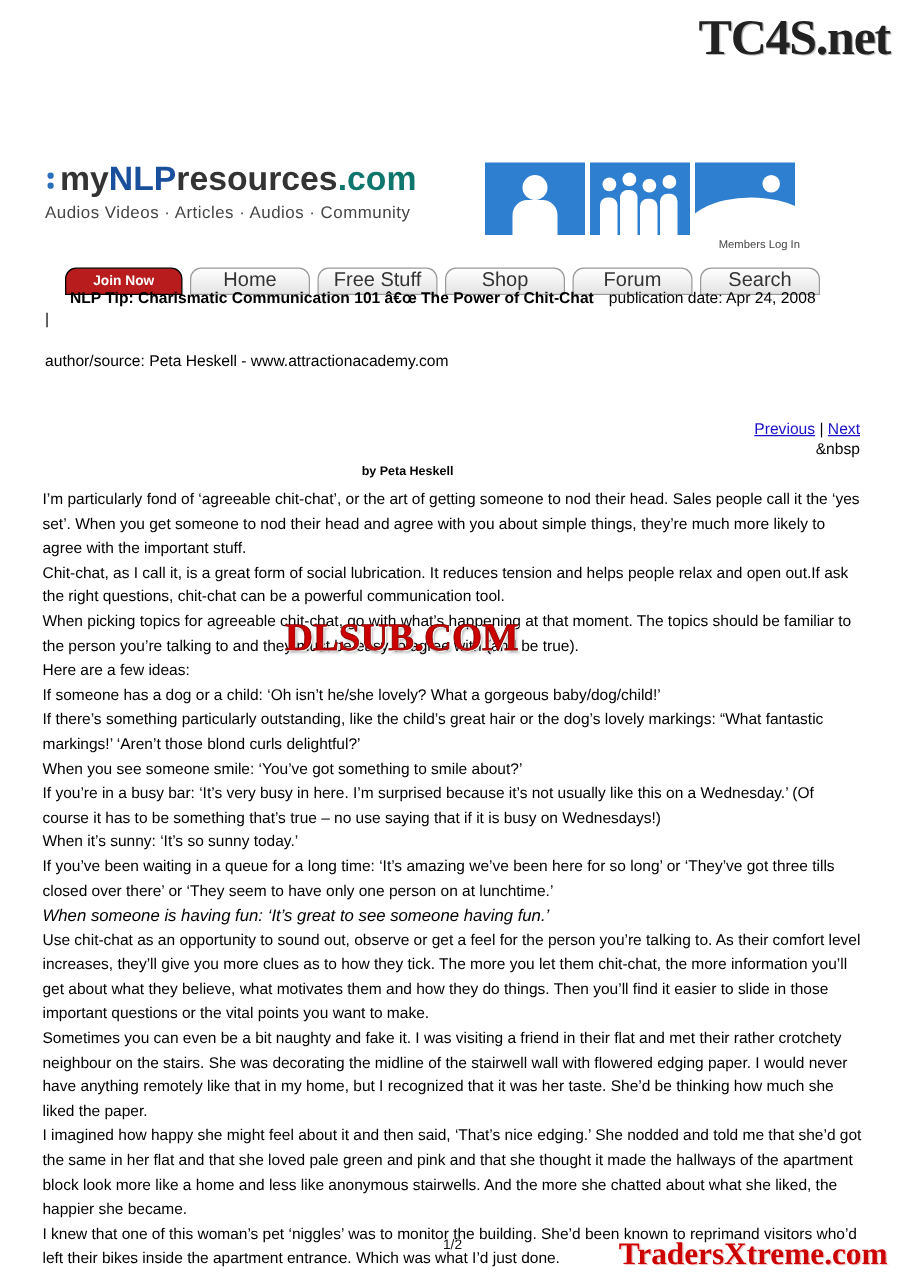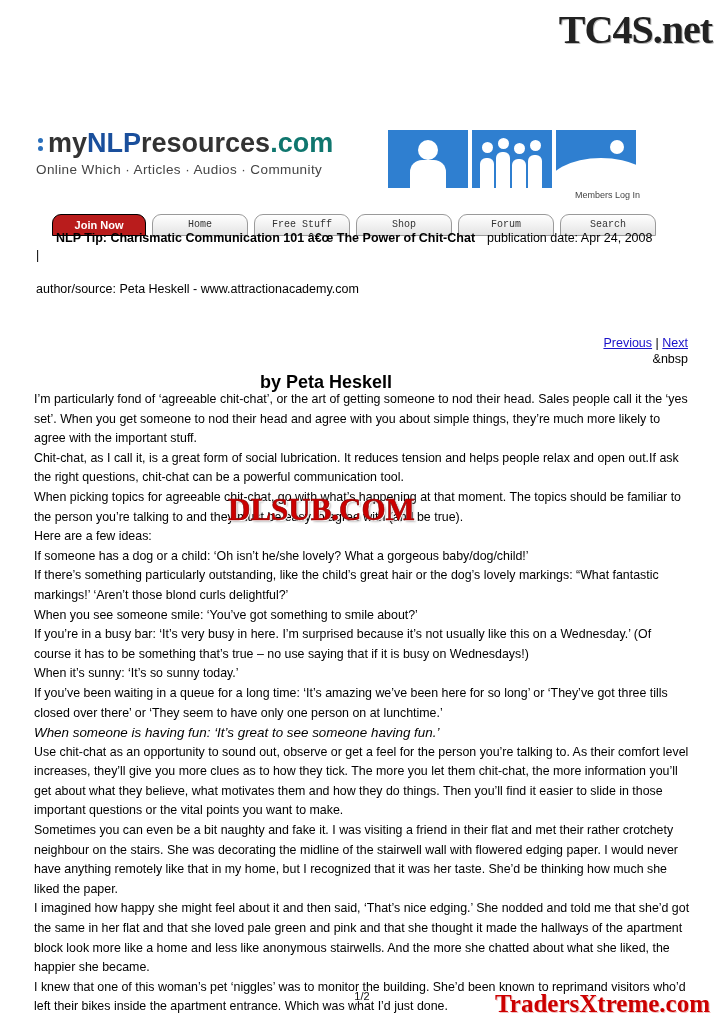--- a/index.html
+++ b/index.html
@@ -164,26 +164,26 @@
     top: 214px;
     left: 52px;
     display: flex;
     gap: 6px;
   }
   .nav-btn {
     width: 94px;
     height: 20px;
     line-height: 20px;
     text-align: center;
-    font-size: 10px;
+    font-size: 16px;
     color: #333333;
     background: linear-gradient(#ffffff, #e4e4e4);
     border: 1px solid #9a9a9a;
     border-radius: 9px 9px 0 0;
-    font-family: Liberation Mono, monospace;
+    font-family: Liberation Sans, sans-serif;
   }
   .nav-btn.primary {
     background: #b91c1c;
     color: #ffffff;
     border-color: #000000;
     font-family: "Liberation Sans", sans-serif;
     font-weight: bold;
     font-size: 11px;
     width: 92px;
   }
@@ -229,21 +229,21 @@
     color: #000;
   }
 
   
   .byline {
     position: absolute;
     top: 372px;
     left: 0;
     width: 652px;
     text-align: center;
-    font-size: 18px;
+    font-size: 10px;
     font-weight: bold;
   }
 
   
   .body-text {
     position: absolute;
     top: 390px;
     left: 34px;
     width: 656px;
     font-size: 12.4px;
@@ -295,21 +295,21 @@
 
 <div class="page">
 
   <div class="tc4s">TC4S.net</div>
 
   <div class="banner">
     <div class="banner-left">
       <div class="logo-line1">
         <span class="logo-dots"><i></i><i></i></span><span class="logo-my">my</span><span class="logo-nlp">NLP</span><span class="logo-resources">resources</span><span class="logo-com">.com</span>
       </div>
-      <div class="logo-line2">Online Which · Articles · Audios · Community</div>
+      <div class="logo-line2">Audios Videos · Articles · Audios · Community</div>
     </div>
 
     <div class="banner-imgs">
       <div class="banner-img bi1">
         <span class="fig"></span>
           <span class="body"></span>
       </div>
       <div class="banner-img bi2">
         <span class="h" style="left:10px;top:12px;"></span>
           <span class="g" style="left:8px;height:30px;"></span>

